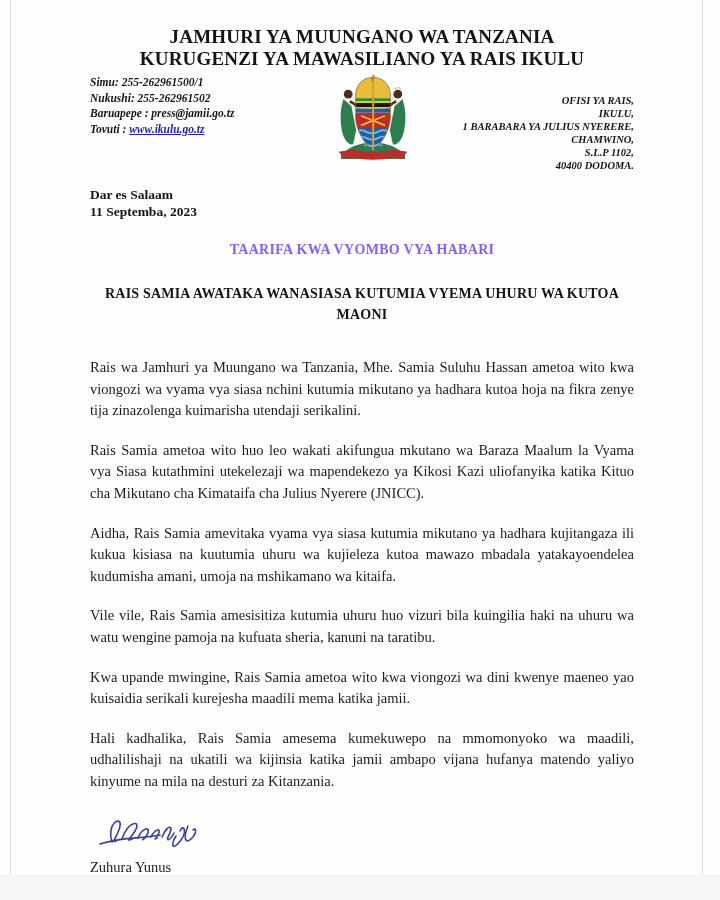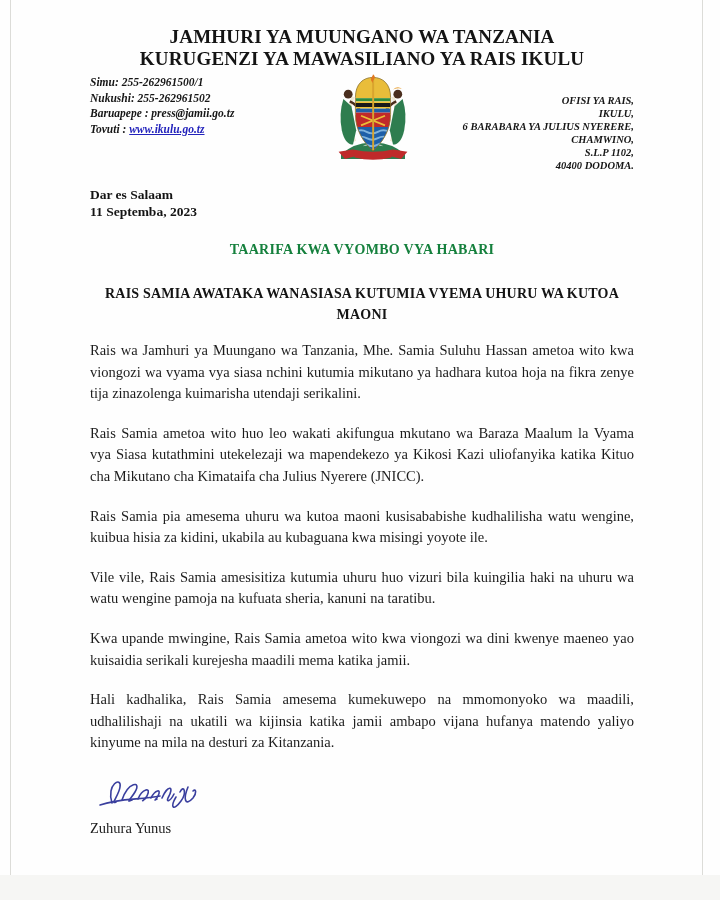--- a/index.html
+++ b/index.html
@@ -23,25 +23,25 @@
   .header-row { display:flex; margin-top:5px; align-items:flex-start; }
   .contact-block { width:225px; font-weight:bold; font-style:italic; font-size:11.5px; line-height:15.5px; color:#161616; }
   .contact-line { display:block; white-space:nowrap; }
   .site-link { color:#2222bb; text-decoration:underline; cursor:pointer; }
   .emblem-wrap { flex:0 0 auto; margin:0 6px; margin-top:-2px; }
   .address-block { flex:1; text-align:right; font-weight:bold; font-style:italic; font-size:10.5px; line-height:13px; color:#161616;margin-top:19px; }
   .address-line { display:block; }
 
   .dateline { margin-top:14px; font-weight:bold; font-size:13.5px; line-height:17px; color:#141414; }
 
-  .kicker { margin-top:22px; text-align:center; font-weight:bold; font-size:14px; letter-spacing:.3px; color:#15803d; }
+  .kicker { margin-top:22px; text-align:center; font-weight:bold; font-size:14px; letter-spacing:.3px; color:#8b5cf6; }
 
   .headline { margin:25px auto 0 auto; max-width:545px; text-align:center; font-weight:bold; font-size:14px; line-height:21px; letter-spacing:.2px; color:#141414; }
 
-  .body-text { margin-top:15px; }
+  .body-text { margin-top:32px; }
   .body-text p { font-size:14.5px; line-height:21.6px; text-align:justify; margin-bottom:18px; color:#1c1c1c; }
 
   .signature-block { margin-top:2px; }
   .signature-svg { display:block; margin-left:6px; }
   .sig-name, .sig-title { font-size:14.5px; line-height:21px; color:#1c1c1c; }
 </style>
 </head>
 <body>
 
 <div class="page">
@@ -106,40 +106,40 @@
 
           <path d="M22,97 L40,94 L45,102 L30,106 Z" fill="#bf2a2a"></path>
           <path d="M108,97 L90,94 L85,102 L100,106 Z" fill="#bf2a2a"></path>
           <path d="M40,94 Q65,100 90,94 L88,104 Q65,110 42,104 Z" fill="#bf2a2a"></path>
         </svg>
       </div>
 
       <div class="address-block">
         <span class="address-line">OFISI YA RAIS,</span>
         <span class="address-line">IKULU,</span>
-        <span class="address-line">6 BARABARA YA JULIUS NYERERE,</span>
+        <span class="address-line">1 BARABARA YA JULIUS NYERERE,</span>
         <span class="address-line">CHAMWINO,</span>
         <span class="address-line">S.L.P 1102,</span>
         <span class="address-line">40400 DODOMA.</span>
       </div>
     </div>
 
     <div class="dateline">
       <div>Dar es Salaam</div>
       <div>11 Septemba, 2023</div>
     </div>
 
     <div class="kicker">TAARIFA KWA VYOMBO VYA HABARI</div>
 
     <div class="headline">RAIS SAMIA AWATAKA WANASIASA KUTUMIA VYEMA UHURU WA KUTOA MAONI</div>
 
     <div class="body-text">
       <p>Rais wa Jamhuri ya Muungano wa Tanzania, Mhe. Samia Suluhu Hassan ametoa wito kwa viongozi wa vyama vya siasa nchini kutumia mikutano ya hadhara kutoa hoja na fikra zenye tija zinazolenga kuimarisha utendaji serikalini.</p>
       <p>Rais Samia ametoa wito huo leo wakati akifungua mkutano wa Baraza Maalum la Vyama vya Siasa kutathmini utekelezaji wa mapendekezo ya Kikosi Kazi uliofanyika katika Kituo cha Mikutano cha Kimataifa cha Julius Nyerere (JNICC).</p>
-      <p>Rais Samia pia amesema uhuru wa kutoa maoni kusisababishe kudhalilisha watu wengine, kuibua hisia za kidini, ukabila au kubaguana kwa misingi yoyote ile.</p>
+      <p>Aidha, Rais Samia amevitaka vyama vya siasa kutumia mikutano ya hadhara kujitangaza ili kukua kisiasa na kuutumia uhuru wa kujieleza kutoa mawazo mbadala yatakayoendelea kudumisha amani, umoja na mshikamano wa kitaifa.</p>
       <p>Vile vile, Rais Samia amesisitiza kutumia uhuru huo vizuri bila kuingilia haki na uhuru wa watu wengine pamoja na kufuata sheria, kanuni na taratibu.</p>
       <p>Kwa upande mwingine, Rais Samia ametoa wito kwa viongozi wa dini kwenye maeneo yao kuisaidia serikali kurejesha maadili mema katika jamii.</p>
       <p>Hali kadhalika, Rais Samia amesema kumekuwepo na mmomonyoko wa maadili, udhalilishaji na ukatili wa kijinsia katika jamii ambapo vijana hufanya matendo yaliyo kinyume na mila na desturi za Kitanzania.</p>
     </div>
 
     <div class="signature-block">
       <svg class="signature-svg" width="120" height="46" viewBox="0 0 120 46">
         <g stroke="#3a3f9e" stroke-width="1.6" fill="none" stroke-linecap="round">
           <path d="M4,33 C24,26 44,28 64,24"></path>
           <path d="M16,31 C10,12 26,4 24,15 C23,23 14,33 20,30"></path>

